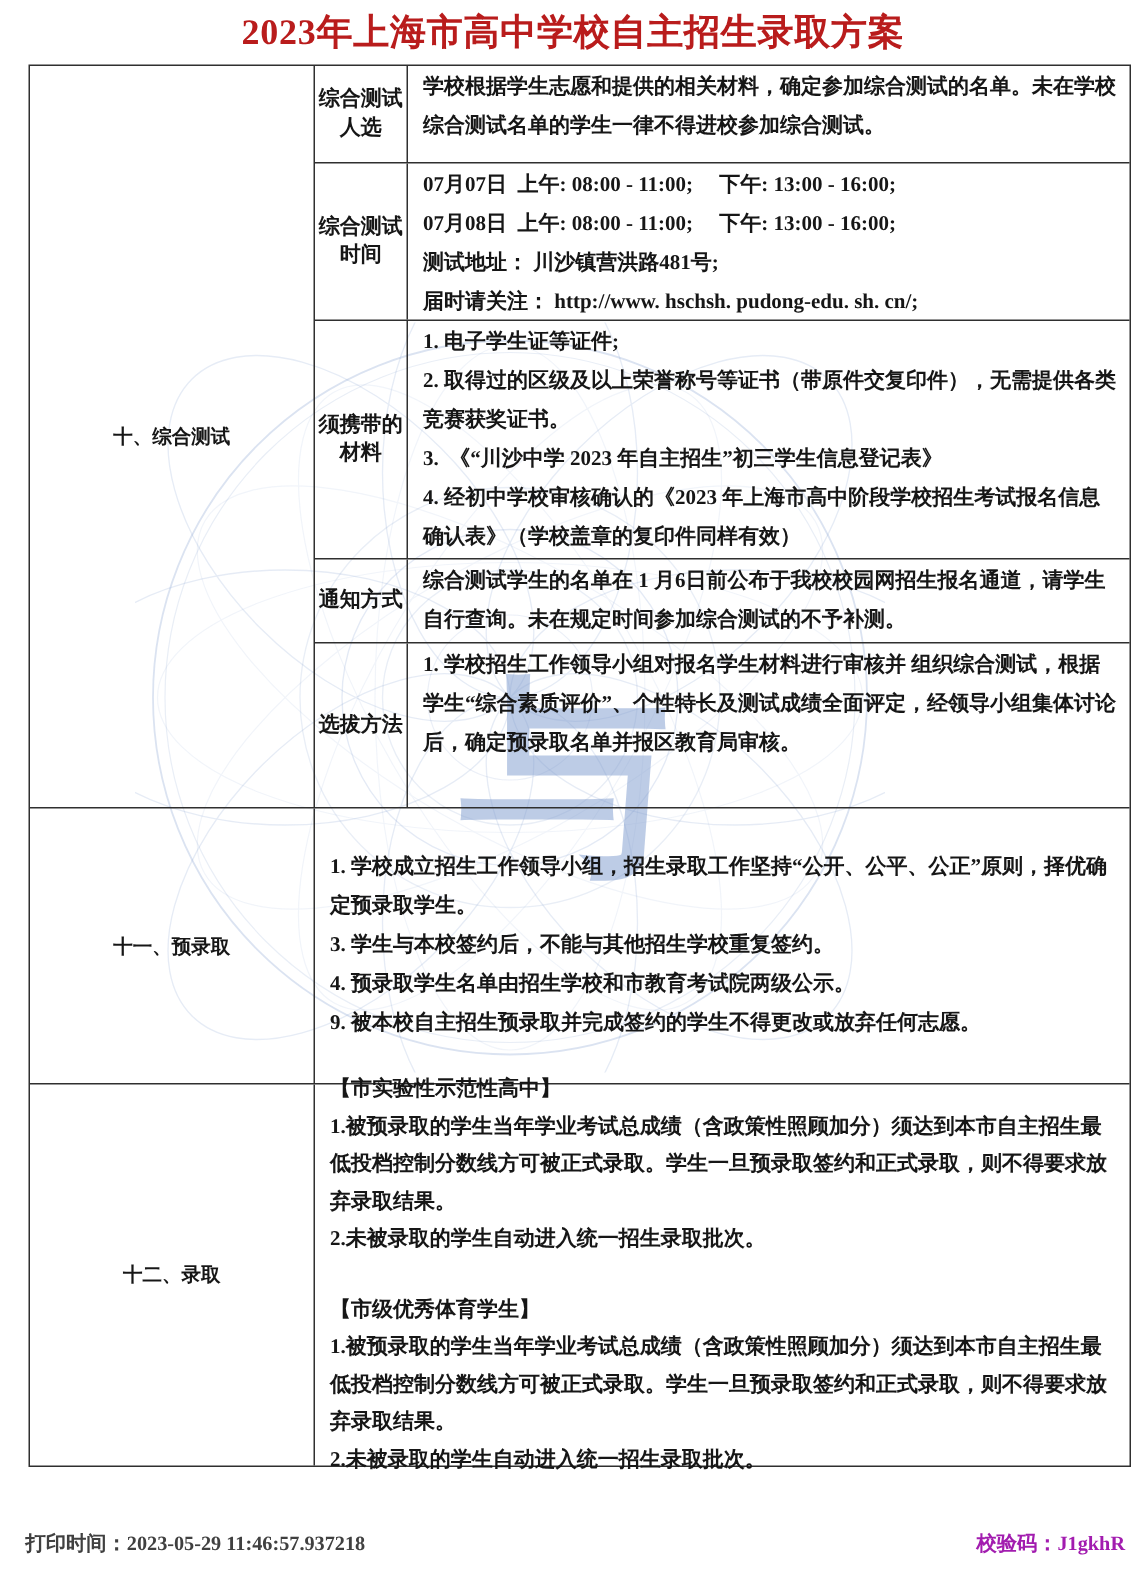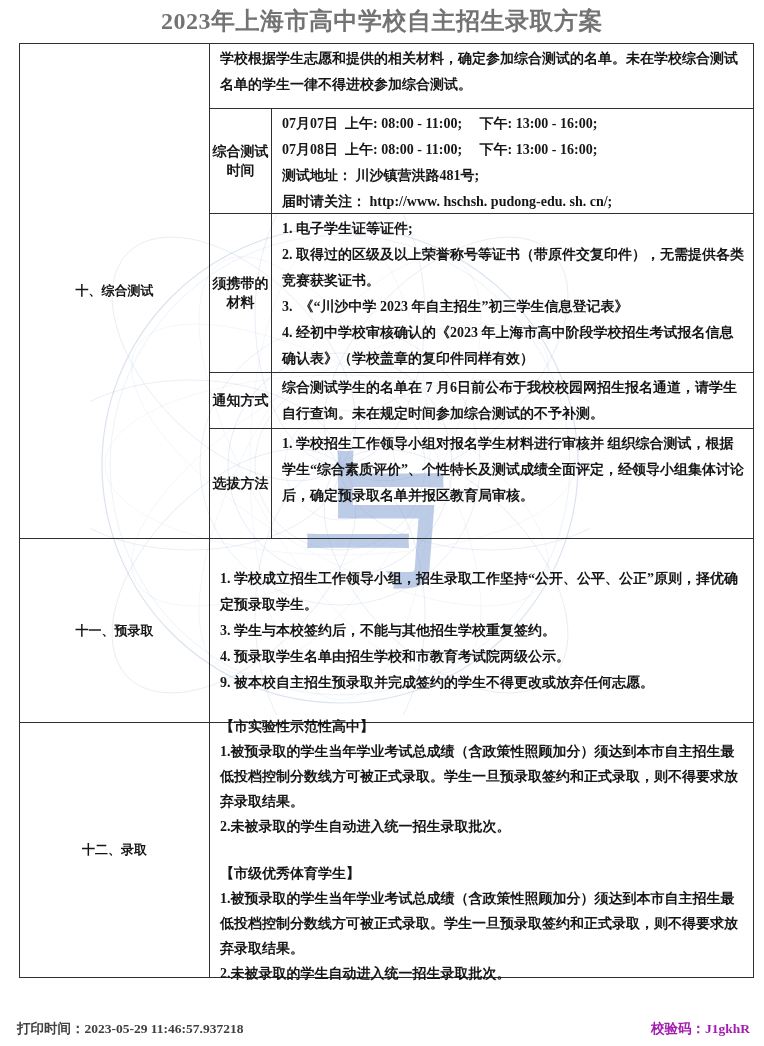--- a/index.html
+++ b/index.html
@@ -5,21 +5,21 @@
   * { margin:0; padding:0; box-sizing:border-box; }
   html,body { background:#fff; }
   .page {
     position:relative; width:764px; height:1046px; background:#ffffff;
     font-family:"Liberation Serif","DejaVu Serif",serif; font-weight:bold;
     color:#161616; overflow:hidden;
   }
   .watermark { position:absolute; left:90px; top:215px; width:500px; height:500px; z-index:0; }
   .title {
     position:absolute; top:5px; left:0; right:0; z-index:2;
-    text-align:center; font-size:24px; letter-spacing:0.5px; color:#737373;
+    text-align:center; font-size:24px; letter-spacing:0.5px; color:#b91c1c;
   }
   .doc-table {
     position:absolute; left:19px; top:43px; width:735px; z-index:1;
     border:1.5px solid #2f2f2f; background:transparent;
   }
   .sec { display:flex; border-bottom:1.5px solid #2f2f2f; }
   .sec:last-child { border-bottom:none; }
   .sec10 { height:495px; }
   .sec11 { height:184px; }
   .sec12 { height:254px; }
@@ -94,20 +94,21 @@
 
   <h1 class="title">2023年上海市高中学校自主招生录取方案</h1>
 
   <div class="doc-table">
 
     <div class="sec sec10">
       <div class="colA">十、综合测试</div>
       <div class="colBC">
 
         <div class="srow h65">
+          <div class="colB">综合测试人选</div>
           <div class="colC">
             <div class="line">学校根据学生志愿和提供的相关材料，确定参加综合测试的名单。未在学校综合测试名单的学生一律不得进校参加综合测试。</div>
           </div>
         </div>
 
         <div class="srow h105">
           <div class="colB">综合测试时间</div>
           <div class="colC">
             <div class="line">07月07日  上午: 08:00 - 11:00;     下午: 13:00 - 16:00;</div>
             <div class="line">07月08日  上午: 08:00 - 11:00;     下午: 13:00 - 16:00;</div>
@@ -122,21 +123,21 @@
             <div class="line">1. 电子学生证等证件;</div>
             <div class="line">2. 取得过的区级及以上荣誉称号等证书（带原件交复印件），无需提供各类竞赛获奖证书。</div>
             <div class="line">3.  《“川沙中学 2023 年自主招生”初三学生信息登记表》</div>
             <div class="line">4. 经初中学校审核确认的《2023 年上海市高中阶段学校招生考试报名信息确认表》（学校盖章的复印件同样有效）</div>
           </div>
         </div>
 
         <div class="srow h56">
           <div class="colB">通知方式</div>
           <div class="colC">
-            <div class="line">综合测试学生的名单在 7 月6日前公布于我校校园网招生报名通道，请学生自行查询。未在规定时间参加综合测试的不予补测。</div>
+            <div class="line">综合测试学生的名单在 1 月6日前公布于我校校园网招生报名通道，请学生自行查询。未在规定时间参加综合测试的不予补测。</div>
           </div>
         </div>
 
         <div class="srow">
           <div class="colB">选拔方法</div>
           <div class="colC">
             <div class="line">1. 学校招生工作领导小组对报名学生材料进行审核并 组织综合测试，根据学生“综合素质评价”、个性特长及测试成绩全面评定，经领导小组集体讨论后，确定预录取名单并报区教育局审核。</div>
           </div>
         </div>
 

